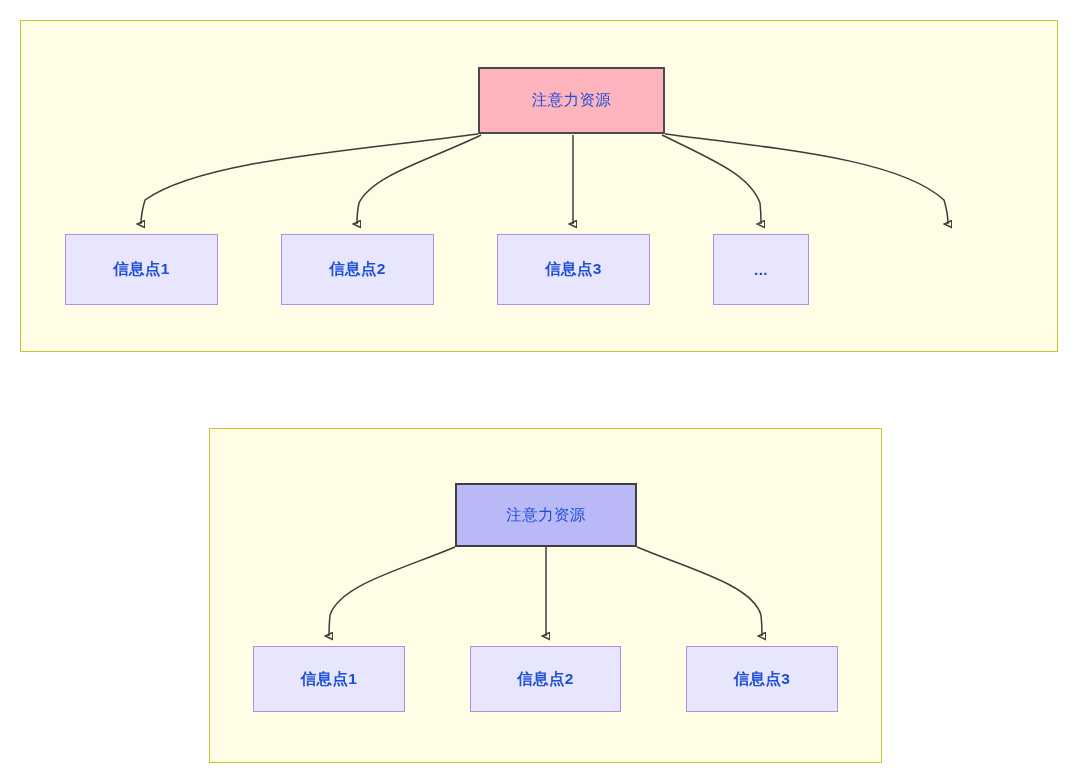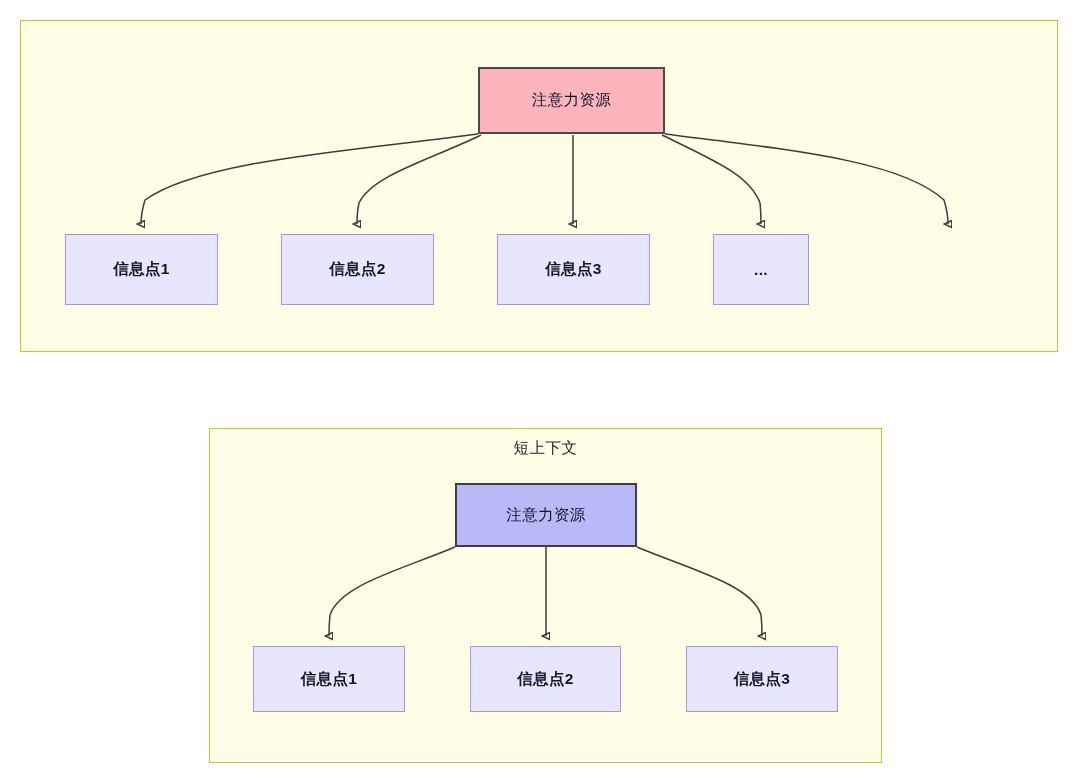--- a/index.html
+++ b/index.html
@@ -34,21 +34,21 @@
     letter-spacing: 0.5px;
     white-space: nowrap;
   }
   .node {
     position: absolute;
     box-sizing: border-box;
     display: flex;
     align-items: center;
     justify-content: center;
     font-size: 15.5px;
-    color: #0f172a;
+    color: #1d4ed8;
     letter-spacing: 0.4px;
     white-space: nowrap;
   }
   .node-attention-long {
     background: #fdb4bd;
     border: 2.4px solid #4a4a4a;
   }
   .node-attention-short {
     background: #b9b9f7;
     border: 2.4px solid #3f3f3f;
@@ -114,21 +114,20 @@
     <span>信息点3</span>
   </div>
 
   <div class="node node-info" style="left:713px; top:234px; width:96px; height:71px;">
     <span>...</span>
   </div>
 
 
   <div class="group-box" style="left:209px; top:428px; width:673px; height:335px;"></div>
 
-  <div class="group-title" style="left:209px; top:438px; width:673px;">短上下文</div>
 
   <svg class="edges">
 
     <path d="M455,547 C 400,570 340,585 330,615 C 329,624 329,630 329,636" marker-end="url(#ah)"></path>
 
     <path d="M546,547 L546,636" marker-end="url(#ah)"></path>
 
     <path d="M637,547 C 692,570 752,585 761,615 C 762,624 762,630 762,636" marker-end="url(#ah)"></path>
   </svg>
 

